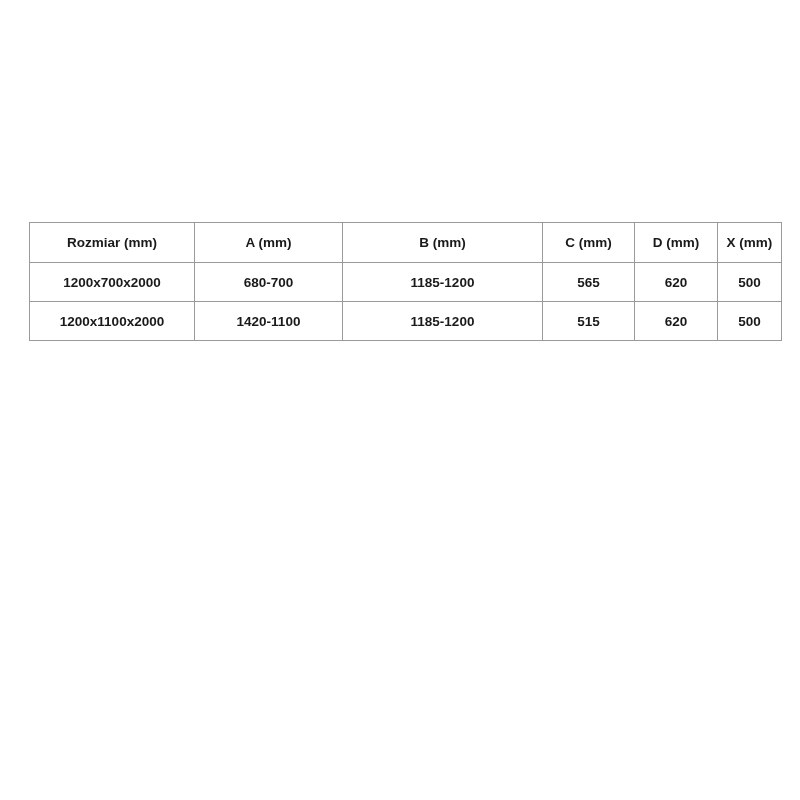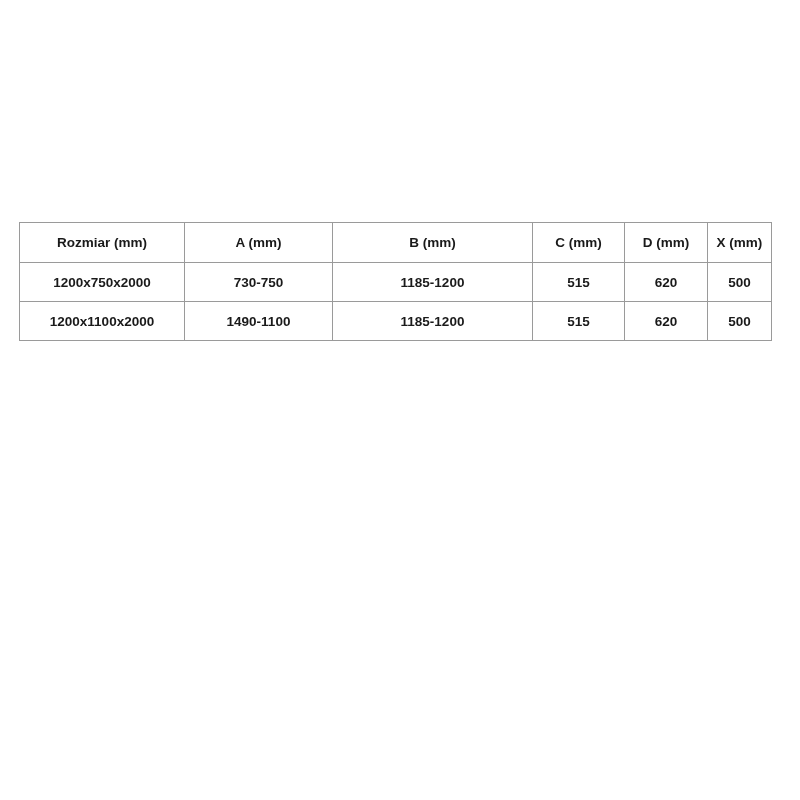--- a/index.html
+++ b/index.html
@@ -17,21 +17,21 @@
   .sheet {
     position: absolute;
     left: 0;
     top: 0;
     width: 800px;
     height: 800px;
     background: #ffffff;
   }
   .table-wrap {
     position: absolute;
-    left: 19px;
+    left: 29px;
     top: 222px;
     width: 752px;
   }
   table.spec {
     border-collapse: collapse;
     table-layout: fixed;
     width: 752px;
     background: #ffffff;
   }
   table.spec col.c0 { width: 165px; }
@@ -80,30 +80,30 @@
           <th>Rozmiar (mm)</th>
           <th>A (mm)</th>
           <th>B (mm)</th>
           <th>C (mm)</th>
           <th>D (mm)</th>
           <th>X (mm)</th>
         </tr>
       </thead>
       <tbody>
         <tr>
-          <td>1200x750x2000</td>
-          <td>730-750</td>
+          <td>1200x700x2000</td>
+          <td>680-700</td>
           <td>1185-1200</td>
-          <td>515</td>
+          <td>565</td>
           <td>620</td>
           <td>500</td>
         </tr>
         <tr>
           <td>1200x1100x2000</td>
-          <td>1490-1100</td>
+          <td>1420-1100</td>
           <td>1185-1200</td>
           <td>515</td>
           <td>620</td>
           <td>500</td>
         </tr>
       </tbody>
     </table>
   </div>
 </div>
 

